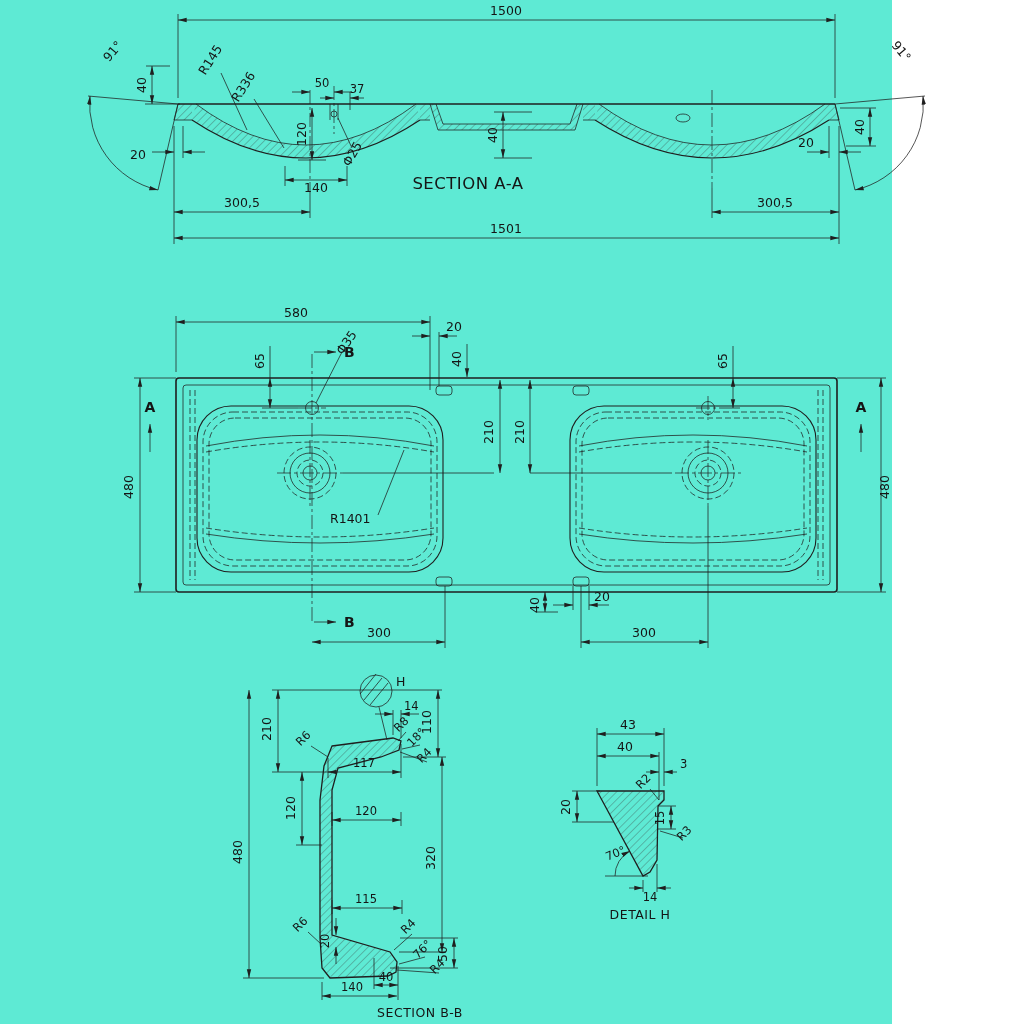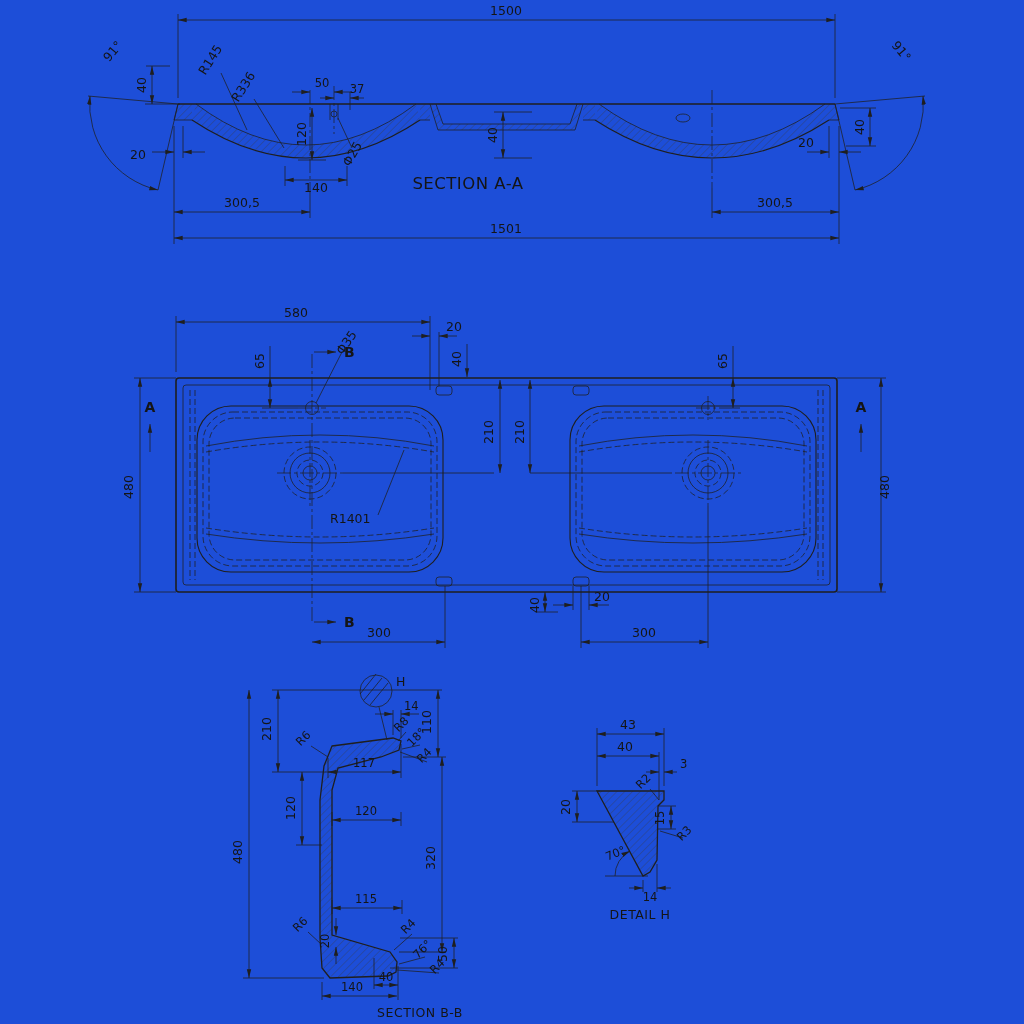--- a/index.html
+++ b/index.html
@@ -1,16 +1,16 @@
 <!DOCTYPE html>
 <html><head>
 <meta charset="utf-8">
 <style>
   html,body{margin:0;padding:0;background:#ffffff;}
-  .page{width:1024px;height:1024px;background:#1d4ed8;position:relative;font-family:"DejaVu Sans",sans-serif;text-decoration:underline;}
+  .page{width:892px;height:1024px;background:#5eead4;position:relative;font-family:"DejaVu Sans",sans-serif;text-decoration:underline;}
   svg{display:block;}
   .thick{stroke:#1f1f1f;stroke-width:1.6;fill:none;}
   .med{stroke:#1f1f1f;stroke-width:1.1;fill:none;}
   .thin{stroke:#1f1f1f;stroke-width:0.75;fill:none;}
   .dash{stroke:#1f1f1f;stroke-width:0.75;fill:none;stroke-dasharray:6 3;}
   .cl{stroke:#1f1f1f;stroke-width:0.7;fill:none;stroke-dasharray:14 3 3 3;}
   .hatchfill{fill:url(#hatch);stroke:none;}
   text{font-family:"DejaVu Sans",sans-serif;font-size:12.5px;fill:#151515;}
   .t{font-size:16.5px;letter-spacing:0.5px;}
   .t2{font-size:12.5px;letter-spacing:0.5px;}

